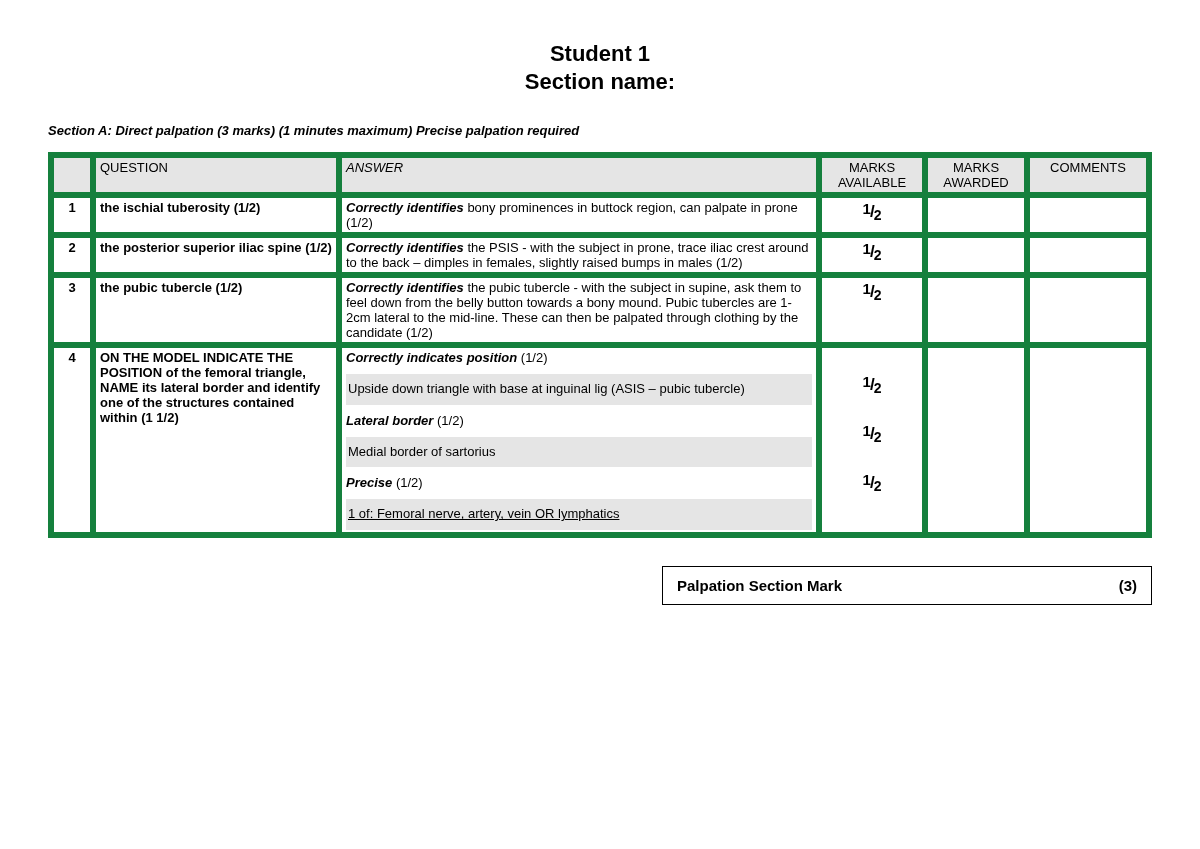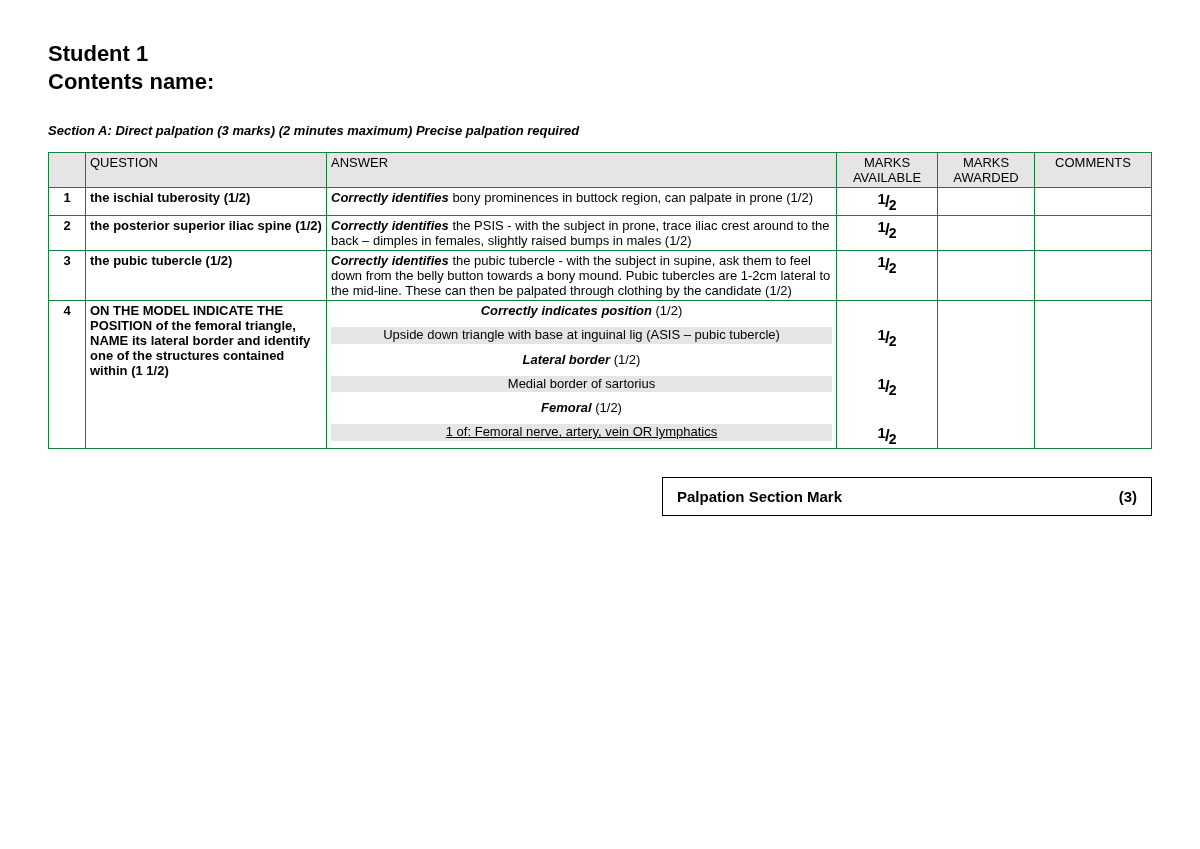--- a/index.html
+++ b/index.html
@@ -8,33 +8,34 @@
     margin: 0;
     padding: 40px 48px;
     font-size: 13px;
     color: #000;
   }
   .title {
     font-weight: bold;
     font-size: 22px;
     line-height: 1.25;
     margin-bottom: 28px;
+    text-align: center;
   }
   .section-heading {
     font-weight: bold;
     font-style: italic;
     font-size: 13px;
     margin-bottom: 14px;
   }
   table.assessment {
     border-collapse: collapse;
     width: 100%;
   }
   table.assessment th, table.assessment td {
-    border: 1px solid #15803d;
+    border: 6px solid #15803d;
     vertical-align: top;
     padding: 2px 4px;
     margin-top: 20px;
   }
   table.assessment th {
     text-align: center;
     font-weight: normal;
   }
   .hdr {
     background: #e5e5e5;
@@ -49,54 +50,54 @@
   .a-col { width: auto; }
   .mavail-col { width: 92px; text-align: center; vertical-align: middle; }
   .maward-col { width: 88px; }
   .comments-col { width: 108px; }
   .frac {
     font-weight: bold;
     font-size: 17px;
   }
   .frac .num { font-size: 15px; vertical-align: 3px; margin-right:-1px;}
   .frac .den { font-size: 14px; vertical-align: -3px; margin-left:-1px;}
-  .answer-block p { margin: 0 0 8px 0; line-height: 1.25; text-align: center; }
+  .answer-block p { margin: 0 0 8px 0; line-height: 1.25; }
   .answer-block p:last-child { margin-bottom: 0; text-decoration: underline; }
-  .shade { background: #e5e5e5; display: block; padding: 0 2px; }
+  .shade { background: #e5e5e5; display: block; padding: 7px 2px; }
   .mark-stack { display:flex; flex-direction:column; align-items:center; gap:28px; padding-top:24px; }
   .mark-stack .frac { line-height:1; }
   .footer-box {
     margin-top: 28px;
     margin-left: auto;
     width: 460px;
     border: 1px solid #000;
     padding: 10px 14px;
     display: flex;
     justify-content: space-between;
     font-weight: bold;
     font-size: 15px;
     gap: 32px;
   }
 </style>
 </head>
 <body>
 
 <div class="title">
   <span>Student 1</span><br>
-  <span>Contents name:</span>
+  <span>Section name:</span>
 </div>
 
-<div class="section-heading">Section A: Direct palpation (3 marks) (2 minutes maximum) Precise palpation required</div>
+<div class="section-heading">Section A: Direct palpation (3 marks) (1 minutes maximum) Precise palpation required</div>
 
 <table class="assessment">
   <tbody>
       <tr>
     <th class="num-col hdr"></th>
     <th class="q-col hdr left">QUESTION</th>
-    <th class="a-col hdr left" style="">ANSWER</th>
+    <th class="a-col hdr left" style="font-style:italic;">ANSWER</th>
     <th class="mavail-col hdr">MARKS AVAILABLE</th>
     <th class="maward-col hdr">MARKS AWARDED</th>
     <th class="comments-col hdr">COMMENTS</th>
   </tr>
 
   <tr>
     <td class="num-col">1</td>
     <td class="q-col">
       <span>the </span><b>ischial tuberosity</b><span> (1/2)</span>
     </td>
@@ -141,21 +142,21 @@
     </td>
     <td class="a-col answer-block">
       <p><i><b>Correctly indicates position</b></i><span> (1/2)</span></p>
       <p>
             <span class="shade">Upside down triangle with base at inguinal lig (ASIS – pubic tubercle)</span>
           </p>
       <p><i><b>Lateral border</b></i><span> (1/2)</span></p>
       <p>
             <span class="shade">Medial border of sartorius</span>
           </p>
-      <p><i><b>Femoral</b></i><span> (1/2)</span></p>
+      <p><i><b>Precise</b></i><span> (1/2)</span></p>
       <p>
             <span class="shade">1 of: Femoral nerve, artery, vein OR lymphatics</span>
           </p>
     </td>
     <td class="mavail-col" style="vertical-align:top;">
       <div class="mark-stack">
         <span class="frac"><span class="num">1</span>/<span class="den">2</span></span>
         <span class="frac"><span class="num">1</span>/<span class="den">2</span></span>
         <span class="frac"><span class="num">1</span>/<span class="den">2</span></span>
       </div>

